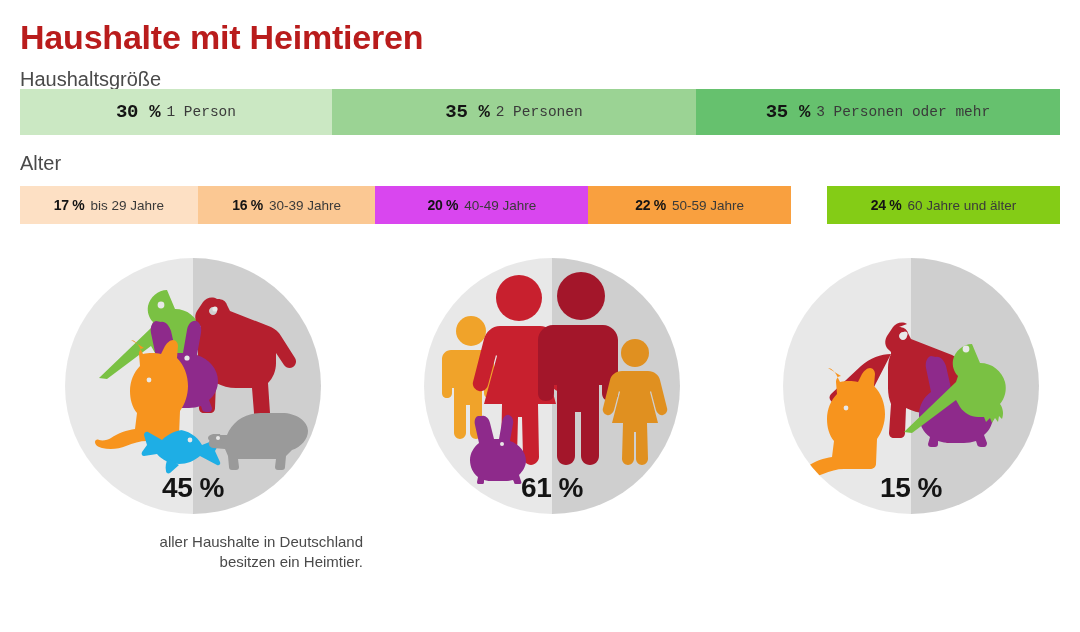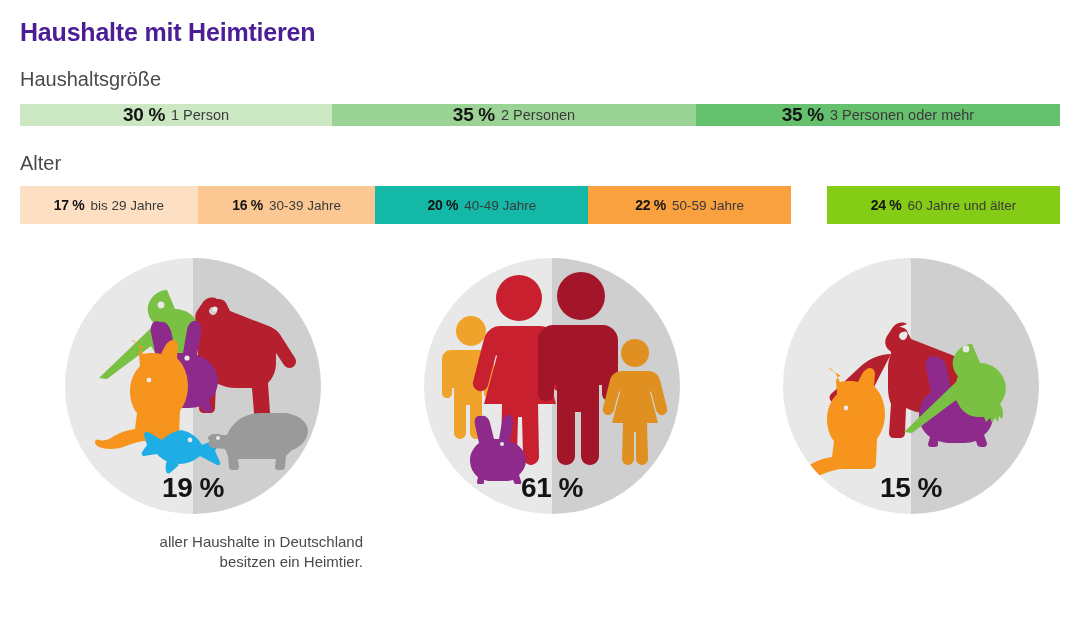--- a/index.html
+++ b/index.html
@@ -9,37 +9,37 @@
     font-family:"Liberation Sans",sans-serif;
     color:#3c3c3c;
     overflow:hidden;
     position:relative;
   }
   .page{position:relative;width:1080px;height:632px;}
 
   
   .title{
     position:absolute;left:20px;top:18px;
-    font-size:25px;font-weight:bold;color:#4c1d95;
+    font-size:34px;font-weight:bold;color:#b91c1c;
     letter-spacing:-0.2px;
     text-align:right;
   }
   .sublabel{
     position:absolute;left:20px;
     font-size:20px;color:#4a4a4a;font-weight:normal;
   }
   #lbl-haushaltsgroesse{top:68px;}
   #lbl-alter{top:152px;}
 
   
   .bar{
     position:absolute;left:20px;width:1040px;
     display:flex;
   }
-  #bar-household{top:104px;height:22px;}
+  #bar-household{top:89px;height:46px;font-family:Liberation Mono, monospace;}
   #bar-age{top:186px;height:38px;}
 
   .seg{
     display:flex;align-items:center;justify-content:center;
     gap:6px;height:100%;
     box-sizing:border-box;
     white-space:nowrap;overflow:hidden;
   }
   .seg .pct{
     font-size:19px;font-weight:bold;color:#141414;
@@ -108,21 +108,21 @@
   <div class="sublabel" id="lbl-alter">Alter</div>
   <div class="bar" id="bar-age">
       <div class="seg" style="width: 17.7%; background: rgb(253, 224, 196);">
         <span class="pct">17 %</span>
         <span class="lab">bis 29 Jahre</span>
       </div>
       <div class="seg" style="width: 17.7%; background: rgb(251, 200, 147);">
         <span class="pct">16 %</span>
         <span class="lab">30-39 Jahre</span>
       </div>
-      <div class="seg" style="width: 21.2%; background: #14b8a6;">
+      <div class="seg" style="width: 21.2%; background: #d946ef;">
         <span class="pct">20 %</span>
         <span class="lab">40-49 Jahre</span>
       </div>
       <div class="seg" style="width: 20.2%; background: rgb(249, 160, 63);">
         <span class="pct">22 %</span>
         <span class="lab">50-59 Jahre</span>
       </div>
       <div class="seg" style="width: 23.2%; background: #84cc16; margin-left: 36px;">
         <span class="pct">24 %</span>
         <span class="lab">60 Jahre und älter</span>
@@ -158,21 +158,21 @@
           <circle cx="125" cy="182" r="2.4" fill="#e8e8e8"></circle>
           <path d="M103 200c-2 4-3 9-2 13 0 2 2 3 4 2l9-8z"></path>
         </g>
 
         <g fill="#9a9a9a">
           <path d="M196 155c-16 0-29 9-34 22h-9c-4 0-8 3-9 7-1 3 1 6 4 6l12 1 3 7 1 11c0 2 1 3 3 3h4c2 0 3-1 3-3l-1-8h38l-1 8c0 2 1 3 3 3h4c2 0 3-1 3-3l1-11 6-6c9-3 16-11 16-19 0-10-12-18-26-18h-21zm-34 28z"></path>
           <path d="M150 176c-4 0-7 2-7 4s3 4 7 4h7l-2-8z" fill="#9a9a9a"></path>
           <circle cx="153" cy="180" r="2" fill="#e8e8e8"></circle>
         </g>
       </svg>
-      <div class="circle-pct">19 %</div>
+      <div class="circle-pct">45 %</div>
     </div>
   </div>
   <div class="caption" id="caption-1">
     <div>aller Haushalte in Deutschland</div>
     <div>besitzen ein Heimtier.</div>
   </div>
 
   <div class="circle-group" id="group-2">
     <div class="circle">
       <svg viewBox="0 0 256 256" xmlns="http://www.w3.org/2000/svg">

